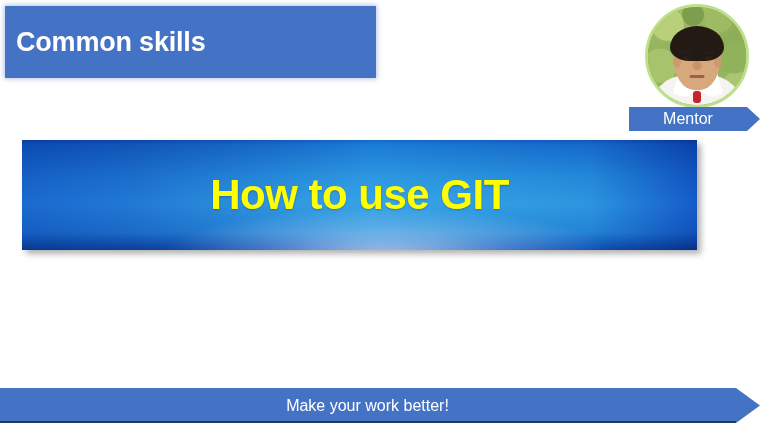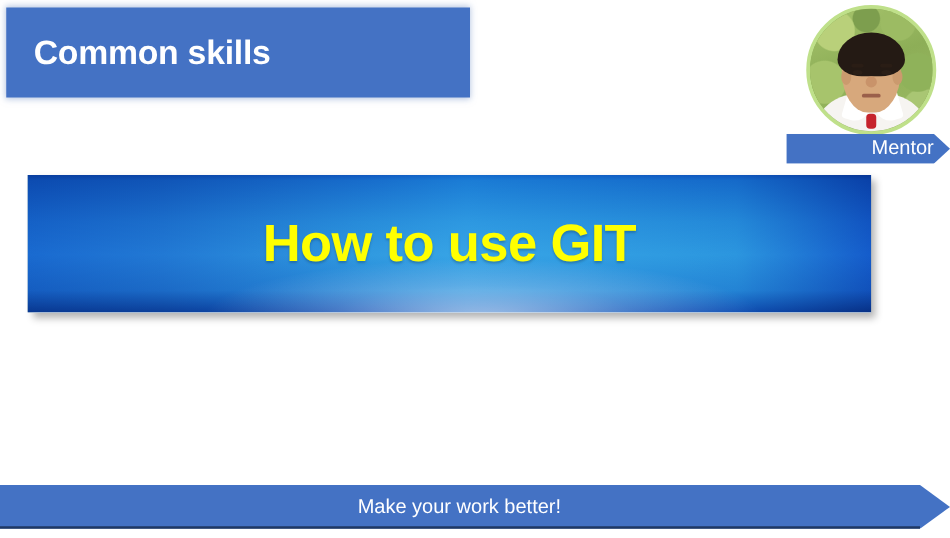--- a/index.html
+++ b/index.html
@@ -25,21 +25,21 @@
     position: absolute;
     left: 5px;
     top: 6px;
     width: 371px;
     height: 72px;
     background: #4472C4;
     box-shadow: 0 0 5px 1px rgba(120,150,200,0.55);
     display: flex;
     align-items: center;
     box-sizing: border-box;
-    padding-left: 22px;
+    padding-left: 11px;
   }
   #section-banner-label {
     color: #ffffff;
     font-size: 27px;
     font-weight: bold;
     letter-spacing: -0.2px;
     line-height: 1;
     white-space: nowrap;
   }
 
@@ -178,21 +178,21 @@
   #mentor-ribbon {
     position: absolute;
     left: 629px;
     top: 107px;
     width: 131px;
     height: 24px;
     background: #4472C4;
     clip-path: polygon(0 0, calc(100% - 13px) 0, 100% 50%, calc(100% - 13px) 100%, 0 100%);
     display: flex;
     align-items: center;
-    justify-content: flex-end;
+    justify-content: center;
     box-sizing: border-box;
     padding-right: 13px;
   }
   #mentor-ribbon-label {
     color: #ffffff;
     font-size: 16px;
     line-height: 1;
     white-space: nowrap;
   }
 

